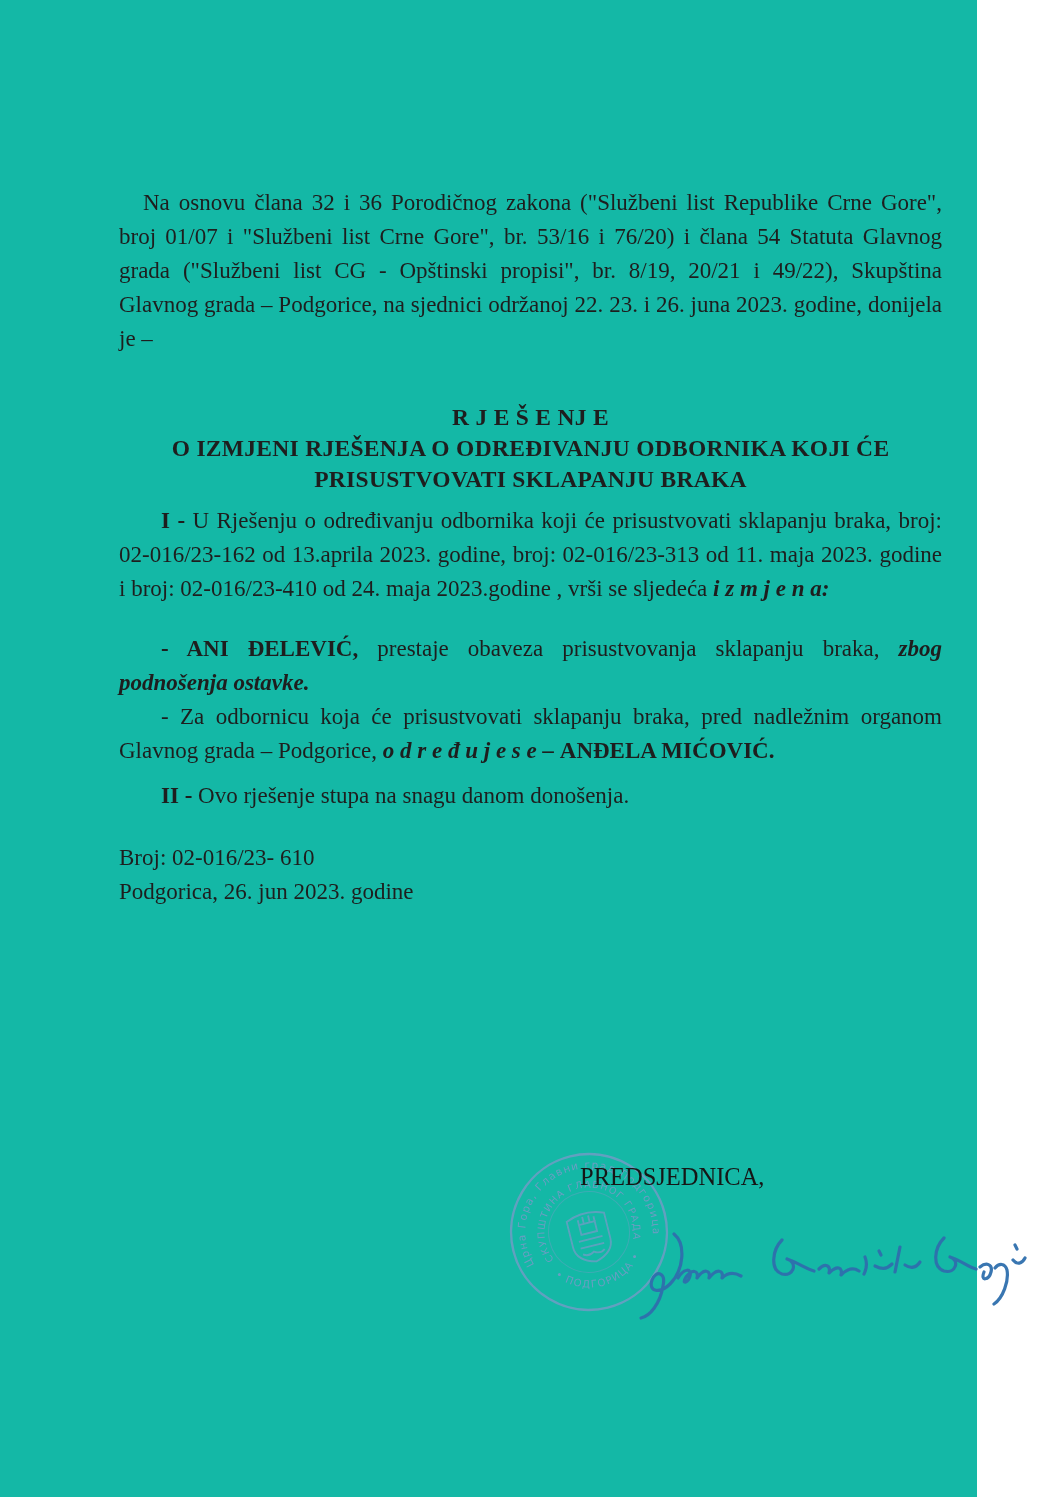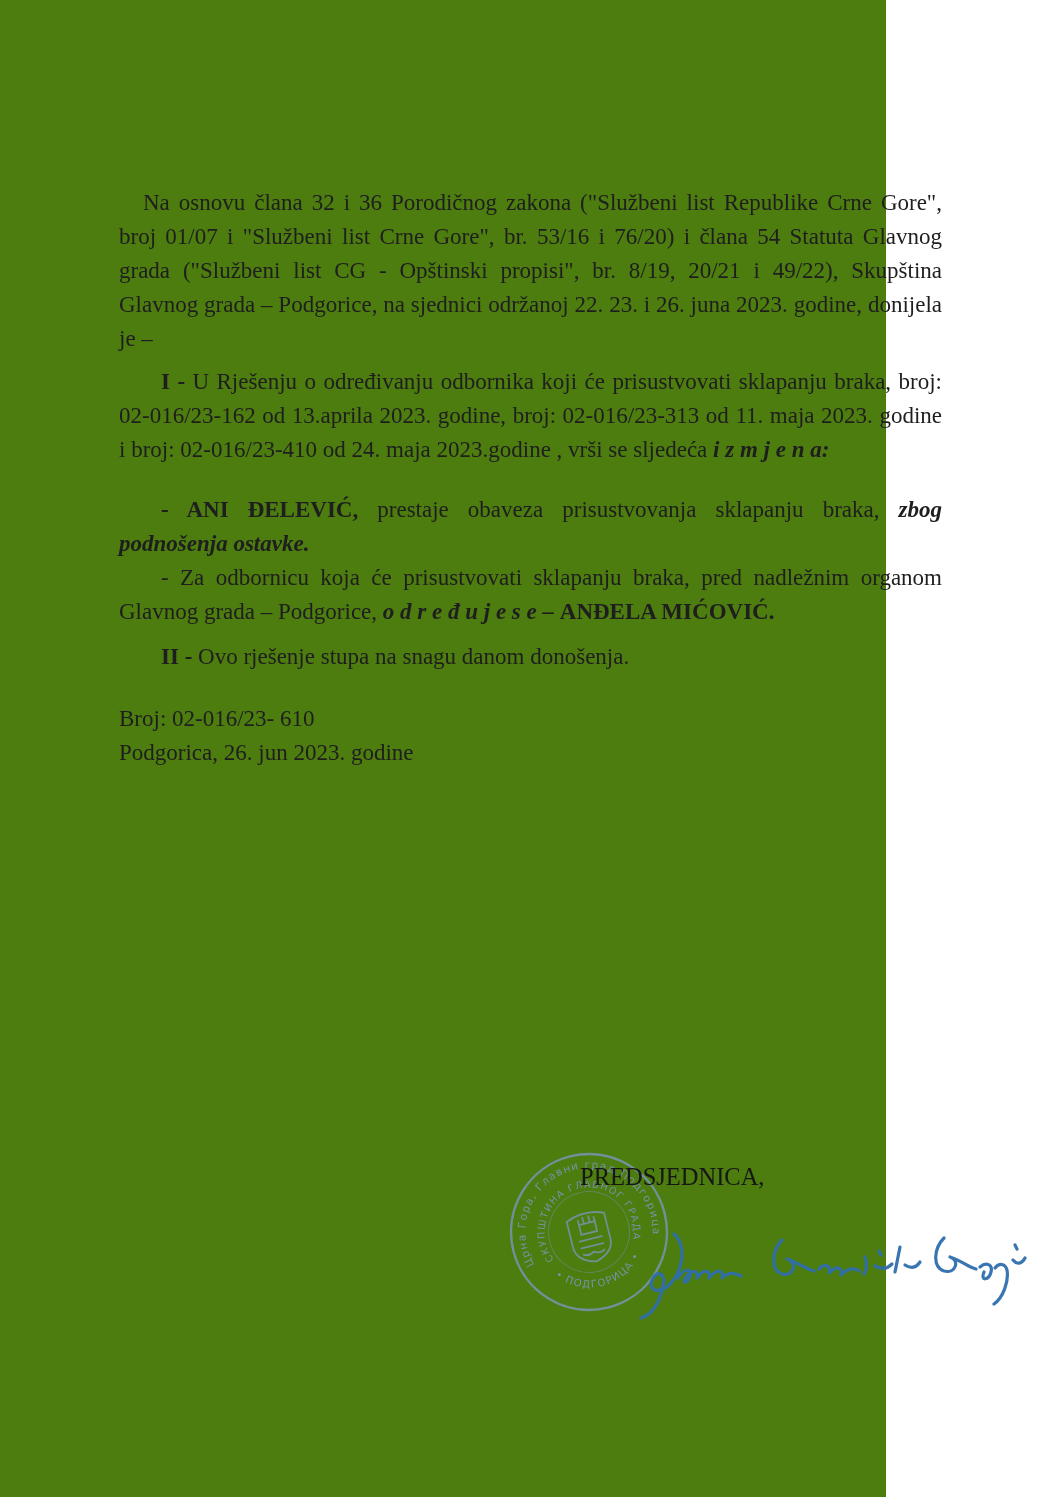--- a/index.html
+++ b/index.html
@@ -6,22 +6,22 @@
   html, body { background: #ffffff; }
   body {
     width: 1058px; height: 1497px;
     font-family: "Liberation Serif", serif;
     color: #1e1e1e;
     position: relative;
     overflow: hidden;
   }
   .page {
     position: relative;
-    width: 886px; height: 1497px;
-    background: #4d7c0f;
+    width: 977px; height: 1497px;
+    background: #14b8a6;
   }
   .content {
     position: absolute;
     left: 119px; top: 186px;
     width: 823px;
     font-size: 23px;
     line-height: 34px;
     text-align: justify;
   }
   .para { margin: 0; }
@@ -79,20 +79,25 @@
 <body>
 
 <div class="page">
 
   <div class="content">
 
     <p class="para indent-sm">
       <span>Na osnovu člana 32 i 36 Porodičnog zakona ("Službeni list Republike Crne Gore", broj 01/07 i "Službeni list Crne Gore", br. 53/16 i 76/20) i člana 54 Statuta Glavnog grada ("Službeni list CG - Opštinski propisi", br. 8/19, 20/21 i 49/22), Skupština Glavnog grada – Podgorice, na sjednici održanoj 22. 23. i 26. juna 2023. godine, donijela je –</span>
     </p>
 
+    <div class="title-block">
+      <div>R J E Š E NJ E</div>
+      <div>O IZMJENI RJEŠENJA O ODREĐIVANJU ODBORNIKA KOJI ĆE</div>
+      <div>PRISUSTVOVATI SKLAPANJU BRAKA</div>
+    </div>
 
     <p class="para indent-md mt-sec1"><span class="bold">I - </span><span>U Rješenju o određivanju odbornika koji će prisustvovati sklapanju braka, broj: 02-016/23-162 od 13.aprila 2023. godine, broj: 02-016/23-313 od 11. maja 2023. godine i broj: 02-016/23-410 od 24. maja 2023.godine , vrši se sljedeća  </span><span class="bolditalic">i z m j e n a:</span></p>
 
     <p class="para indent-md mt-ani"><span class="bold">- ANI ĐELEVIĆ,</span><span> prestaje obaveza prisustvovanja sklapanju braka, </span><span class="bolditalic">zbog podnošenja ostavke.</span></p>
 
     <p class="para indent-md mt-za"><span>- Za odbornicu koja će prisustvovati sklapanju braka, pred nadležnim organom Glavnog grada – Podgorice,  </span><span class="bolditalic">o d r e đ u j e   s e – </span><span class="bold">ANĐELA MIĆOVIĆ.</span></p>
 
     <p class="para indent-md mt-sec2"><span class="bold">II - </span><span>Ovo rješenje stupa na snagu danom donošenja.</span></p>
 
     <p class="para mt-broj">Broj: 02-016/23- 610</p>

